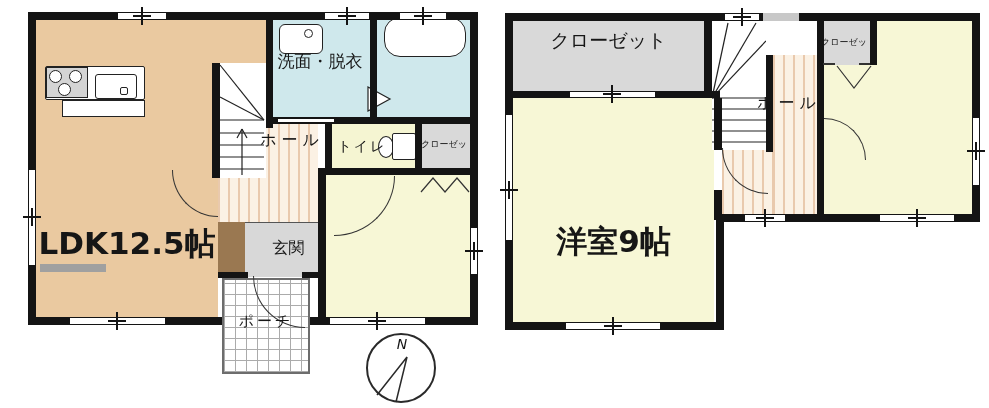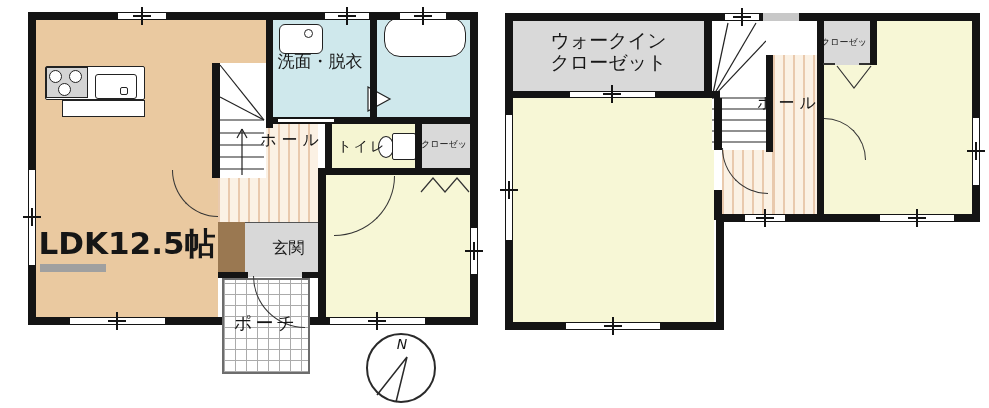--- a/index.html
+++ b/index.html
@@ -183,28 +183,28 @@
   <div class="cross" style="left:756px;top:209px;"></div>
   <div class="cross" style="left:604px;top:317px;"></div>
   <div class="cross" style="left:603px;top:85px;"></div>
 
   <div class="lbl big" style="left:36px;top:226px;width:182px;font-size:31px;">LDK12.5帖</div>
   <div class="lbl" style="left:266px;top:52px;width:108px;font-size:17px;">洗面・脱衣</div>
   <div class="lbl" style="left:248px;top:131px;width:88px;font-size:16px;letter-spacing:5px;">ホール</div>
   <div class="lbl" style="left:330px;top:138px;width:64px;font-size:14px;letter-spacing:2px;">トイレ</div>
   <div class="lbl" style="left:421px;top:139px;width:50px;font-size:9px;">クローゼット</div>
   <div class="lbl" style="left:245px;top:239px;width:87px;font-size:16px;">玄関</div>
-  <div class="lbl" style="left:222px;top:313px;width:88px;font-size:18px;letter-spacing:3px;">ポーチ</div>
+  <div class="lbl" style="left:222px;top:313px;width:88px;font-size:15px;letter-spacing:3px;">ポーチ</div>
 
   <div class="lbl" style="left:513px;top:30px;width:191px;font-size:19px;">
-    <span style="display:block;">ウォークイン</span>
     <span style="display:block;">クローゼット</span>
   </div>
   <div class="lbl" style="left:746px;top:94px;width:86px;font-size:16px;letter-spacing:5px;">ホール</div>
   <div class="lbl" style="left:821px;top:37px;width:52px;font-size:9px;">クローゼット</div>
+  <div class="lbl big" style="left:513px;top:224px;width:201px;font-size:31px;">洋室9帖</div>
 
   <div class="compass" style="left:366px;top:333px;"></div>
   <svg width="70" height="70" style="position:absolute;left:366px;top:333px;">
     <polyline points="11,62 41,24 30,69" fill="none" stroke="#2a2a2a" stroke-width="1.5"></polyline>
   </svg>
   <div class="lbl" style="left:394px;top:336px;width:16px;font-size:14px;font-style:italic;">N</div>
 
 </div>
 
 </body></html>

